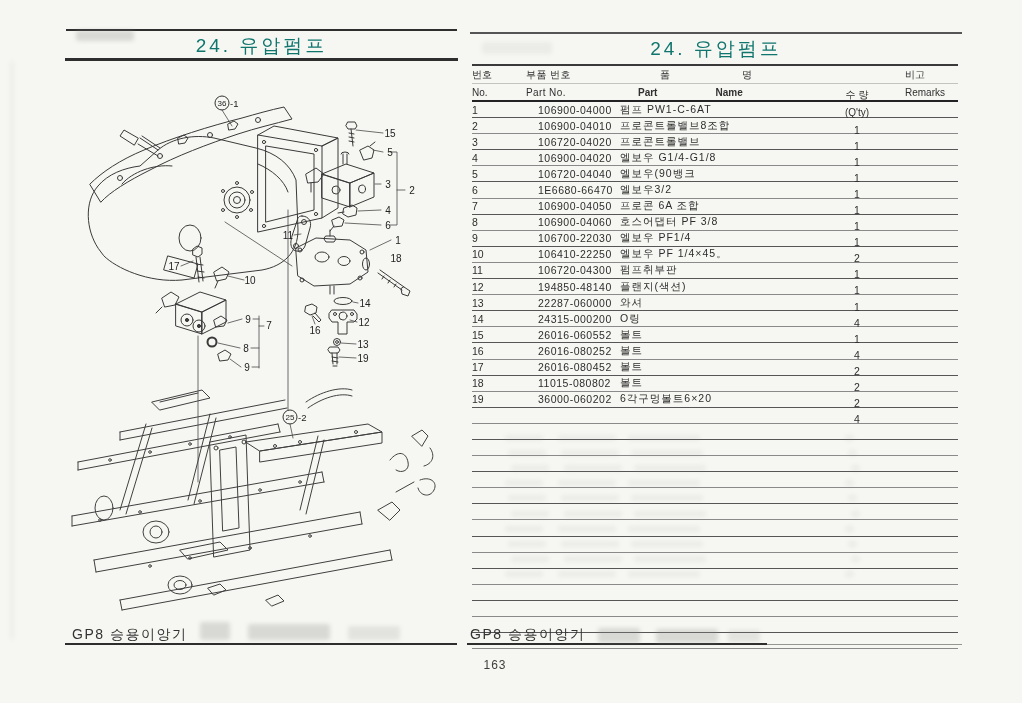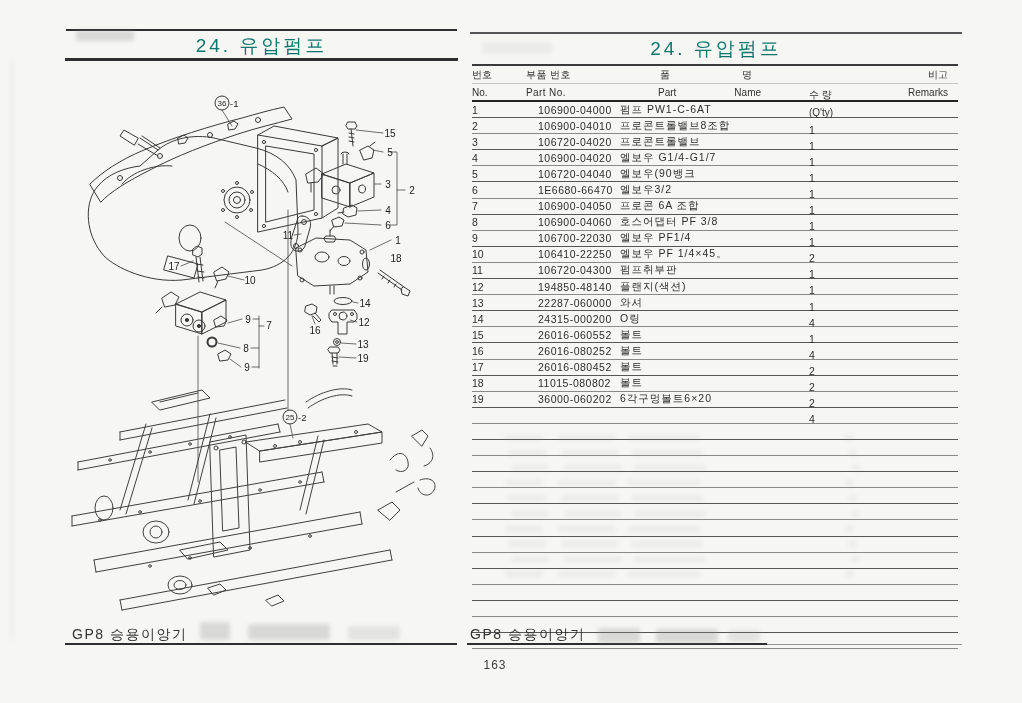--- a/index.html
+++ b/index.html
@@ -17,24 +17,24 @@
   .pg-num{position:absolute;font-size:12px;letter-spacing:1px;color:#3e3e3e;}
   
   .ptable{position:absolute;left:472px;top:64px;width:486px;border-top:2px solid #3a3a3a;}
   .thead{border-bottom:2px solid #232323;}
   .thr{display:flex;align-items:center;height:17px;font-size:10px;color:#303030;}
   .thr.en{height:16px;border-top:1px solid rgba(100,100,100,.35);}
   .cell{box-sizing:border-box;white-space:nowrap;overflow:visible;}
   .c-no{width:32px;text-align:left;}
   .c-part{width:110px;padding-left:22px;letter-spacing:.4px;}
   .c-name{width:195px;padding-left:4px;display:flex;}
-  .c-qty{width:96px;text-align:left;margin-top:40px;}
-  .c-rem{flex:1;text-align:right;padding-right:10px;}
+  .c-qty{width:96px;text-align:center;margin-top:40px;}
+  .c-rem{flex:1;text-align:left;padding-right:10px;}
   .nameko{margin-left:42px;display:flex;gap:72px;}
-  .nameen{margin-left:40px;display:flex;gap:58px;}
+  .nameen{margin-left:20px;display:flex;gap:58px;font-weight:bold;}
   .tbody .prow{display:flex;align-items:center;height:15.1px;border-bottom:1px solid #8a8a8a;
                font-size:10.5px;color:#2d2d2d;}
   .tbody .prow:nth-child(odd){border-bottom-color:#565656;}
   .tbody .prow .c-part{padding-left:34px;letter-spacing:.5px;}
   .tbody .prow .c-name{padding-left:6px;letter-spacing:1px;display:block;}
   
   .ghost{position:absolute;background:#8e8e8e;opacity:.18;filter:blur(2px);border-radius:2px;}
   .ghost.dk{opacity:.28;}
   .ghost.lt{opacity:.10;}
   
@@ -374,21 +374,21 @@
           <div class="prow">
             <div class="cell c-no">3</div>
             <div class="cell c-part">106720-04020</div>
             <div class="cell c-name">프로콘트롤밸브</div>
             <div class="cell c-qty">1</div>
             <div class="cell c-rem"></div>
           </div>
           <div class="prow">
             <div class="cell c-no">4</div>
             <div class="cell c-part">106900-04020</div>
-            <div class="cell c-name">엘보우 G1/4-G1/7</div>
+            <div class="cell c-name">엘보우 G1/4-G1/8</div>
             <div class="cell c-qty">1</div>
             <div class="cell c-rem"></div>
           </div>
           <div class="prow">
             <div class="cell c-no">5</div>
             <div class="cell c-part">106720-04040</div>
             <div class="cell c-name">엘보우(90뱅크</div>
             <div class="cell c-qty">1</div>
             <div class="cell c-rem"></div>
           </div>

